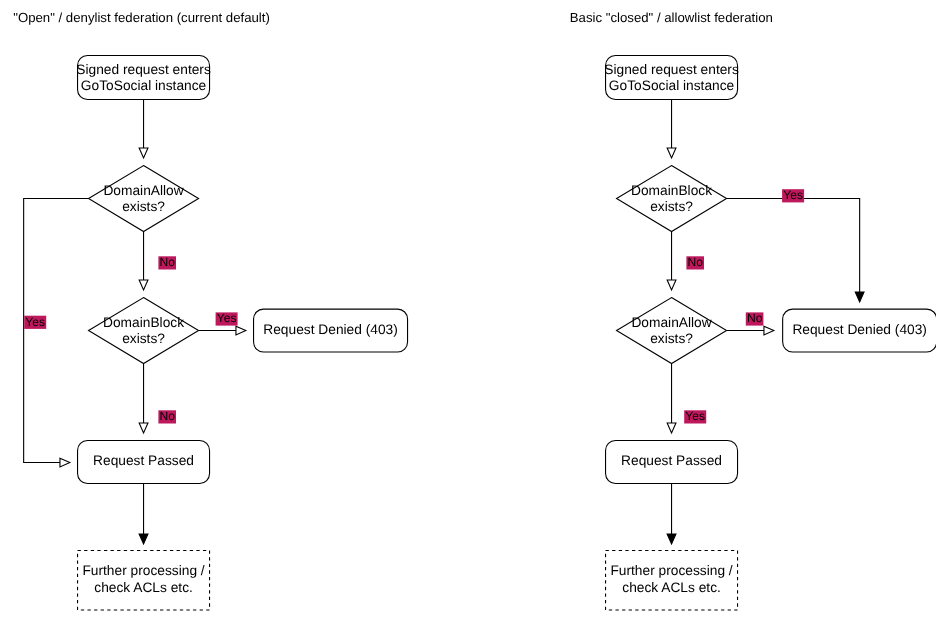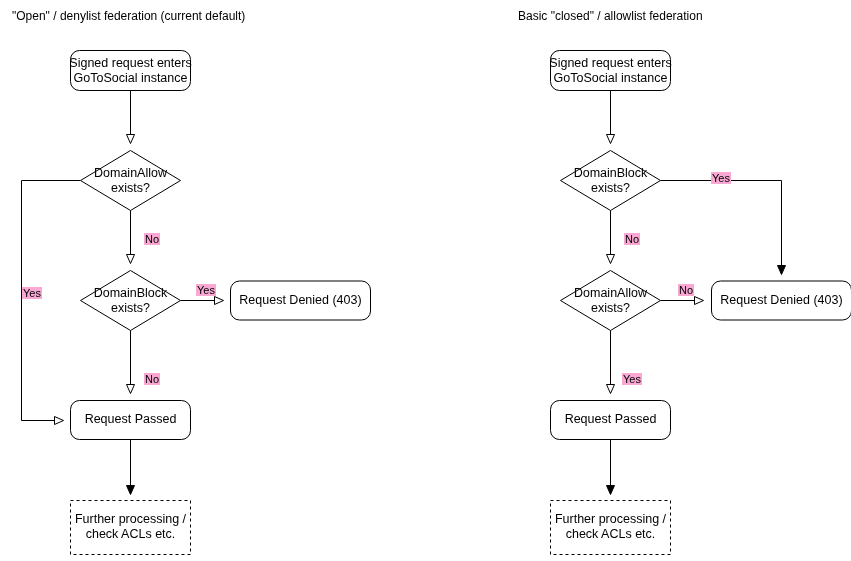--- a/index.html
+++ b/index.html
@@ -42,21 +42,21 @@
     display: flex;
     align-items: center;
     justify-content: center;
     flex-direction: column;
     pointer-events: none;
   }
   .edge-label {
     position: absolute;
     font-size: 11px;
     color: #000000;
-    background: #f9a8d4;
+    background: #be185d;
     padding: 0 1px;
     white-space: nowrap;
     line-height: 12px;
   }
   .lbl-line { display: block; }
 </style>
 </head>
 <body>
 
 <div id="canvas">

